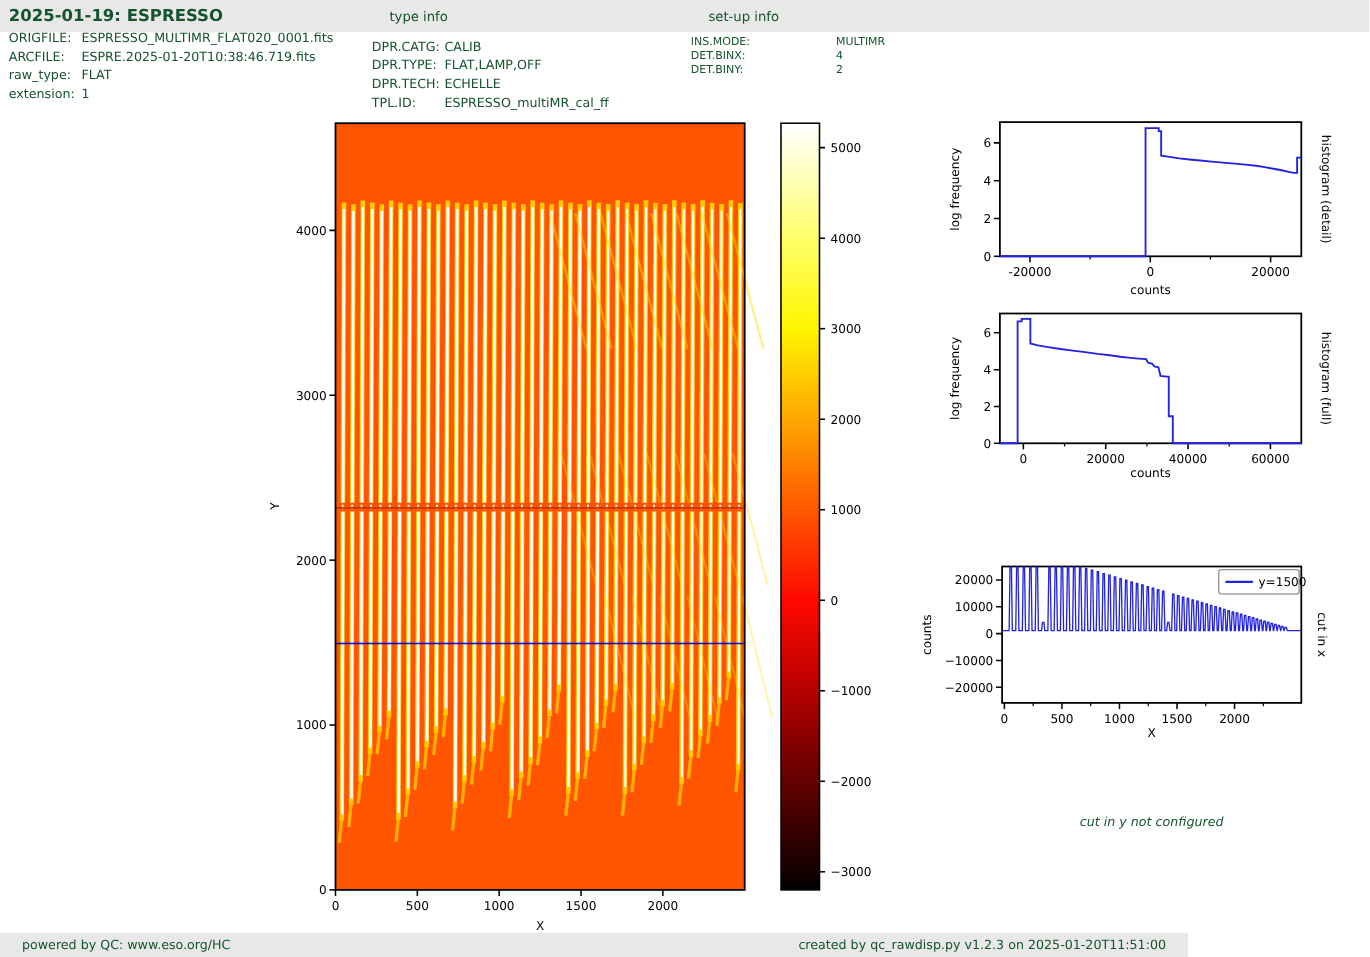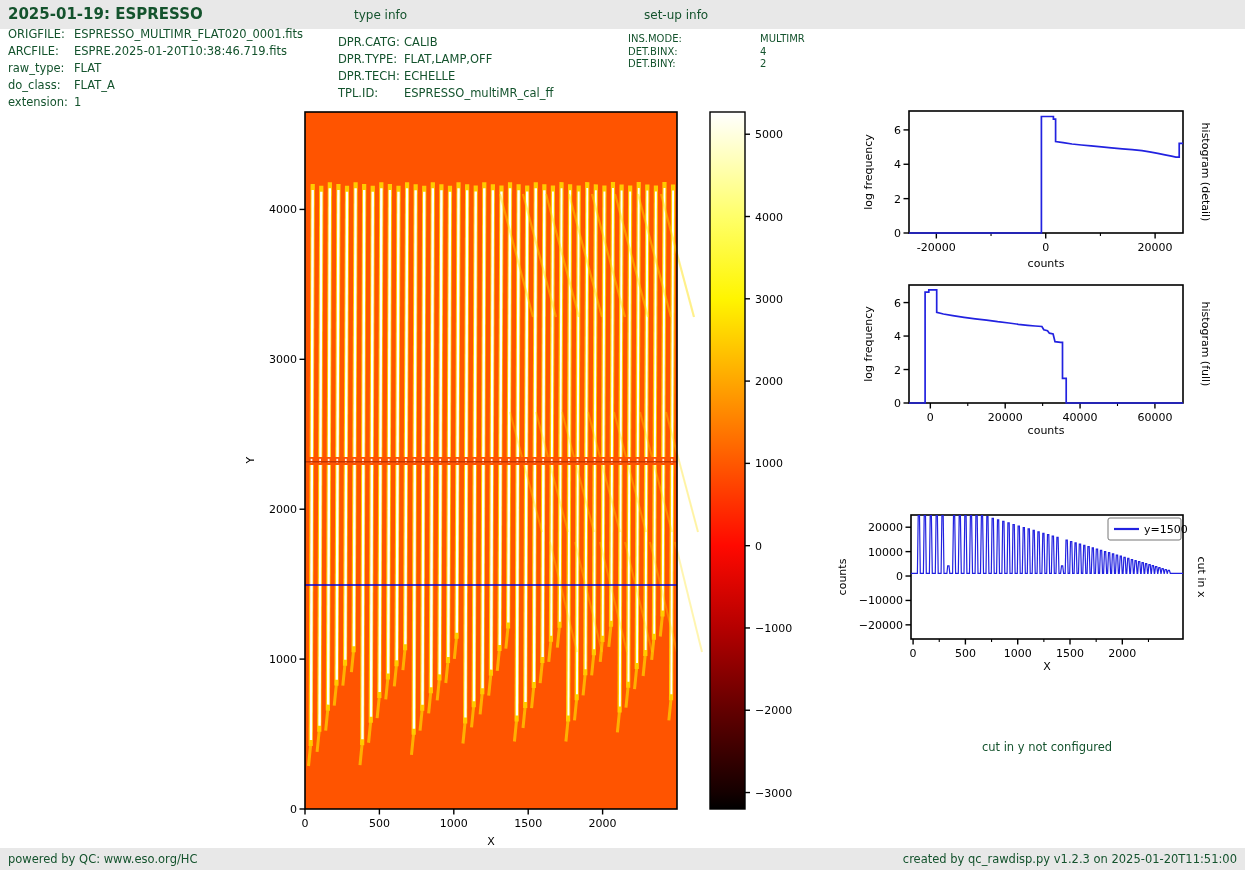--- a/index.html
+++ b/index.html
@@ -17,41 +17,40 @@
   .meta .row{white-space:nowrap;}
   .meta .lbl{display:inline-block;}
   .meta-file .lbl{width:66px;}
   .meta-type .lbl{width:66px;}
   .meta-setup .lbl{width:132px;}
   .fig{position:absolute;}
   #fig-main{left:240px;top:95px;}
   #fig-hd{left:850px;top:95px;}
   #fig-hf{left:850px;top:270px;}
   #fig-cx{left:830px;top:498px;}
-  .note{position:absolute;left:897px;top:740px;width:300px;text-align:center;font-size:11.5px;}
-  .footer{position:absolute;left:0;top:848px;width:1245px;height:22px;background:#e8e8e8;
+  .note{position:absolute;left:897px;top:740px;width:300px;text-align:center;font-size:11.5px;font-style:italic;}
+  .footer{position:absolute;left:0;top:848px;width:1080px;height:22px;background:#e8e8e8;
           font-size:11.5px;line-height:22px;display:flex;justify-content:space-between;
-          box-sizing:border-box;padding:0 8px;}
+          box-sizing:border-box;padding:0 20px;}
 </style>
 </head>
 <body>
 
 <div class="page">
 
   <div class="topbar">
     <span class="title">2025-01-19: ESPRESSO</span>
     <span class="sec-label sec-type">type info</span>
     <span class="sec-label sec-setup">set-up info</span>
   </div>
 
   <div class="meta meta-file" id="meta-file">
       <div class="row"><span class="lbl">ORIGFILE:</span><span>ESPRESSO_MULTIMR_FLAT020_0001.fits</span></div>
       <div class="row"><span class="lbl">ARCFILE:</span><span>ESPRE.2025-01-20T10:38:46.719.fits</span></div>
       <div class="row"><span class="lbl">raw_type:</span><span>FLAT</span></div>
-      <div class="row"><span class="lbl">do_class:</span><span>FLAT_A</span></div>
       <div class="row"><span class="lbl">extension:</span><span>1</span></div>
     </div>
   <div class="meta meta-type" id="meta-type">
       <div class="row"><span class="lbl">DPR.CATG:</span><span>CALIB</span></div>
       <div class="row"><span class="lbl">DPR.TYPE:</span><span>FLAT,LAMP,OFF</span></div>
       <div class="row"><span class="lbl">DPR.TECH:</span><span>ECHELLE</span></div>
       <div class="row"><span class="lbl">TPL.ID:</span><span>ESPRESSO_multiMR_cal_ff</span></div>
     </div>
   <div class="meta meta-setup" id="meta-setup">
       <div class="row"><span class="lbl">INS.MODE:</span><span>MULTIMR</span></div>

